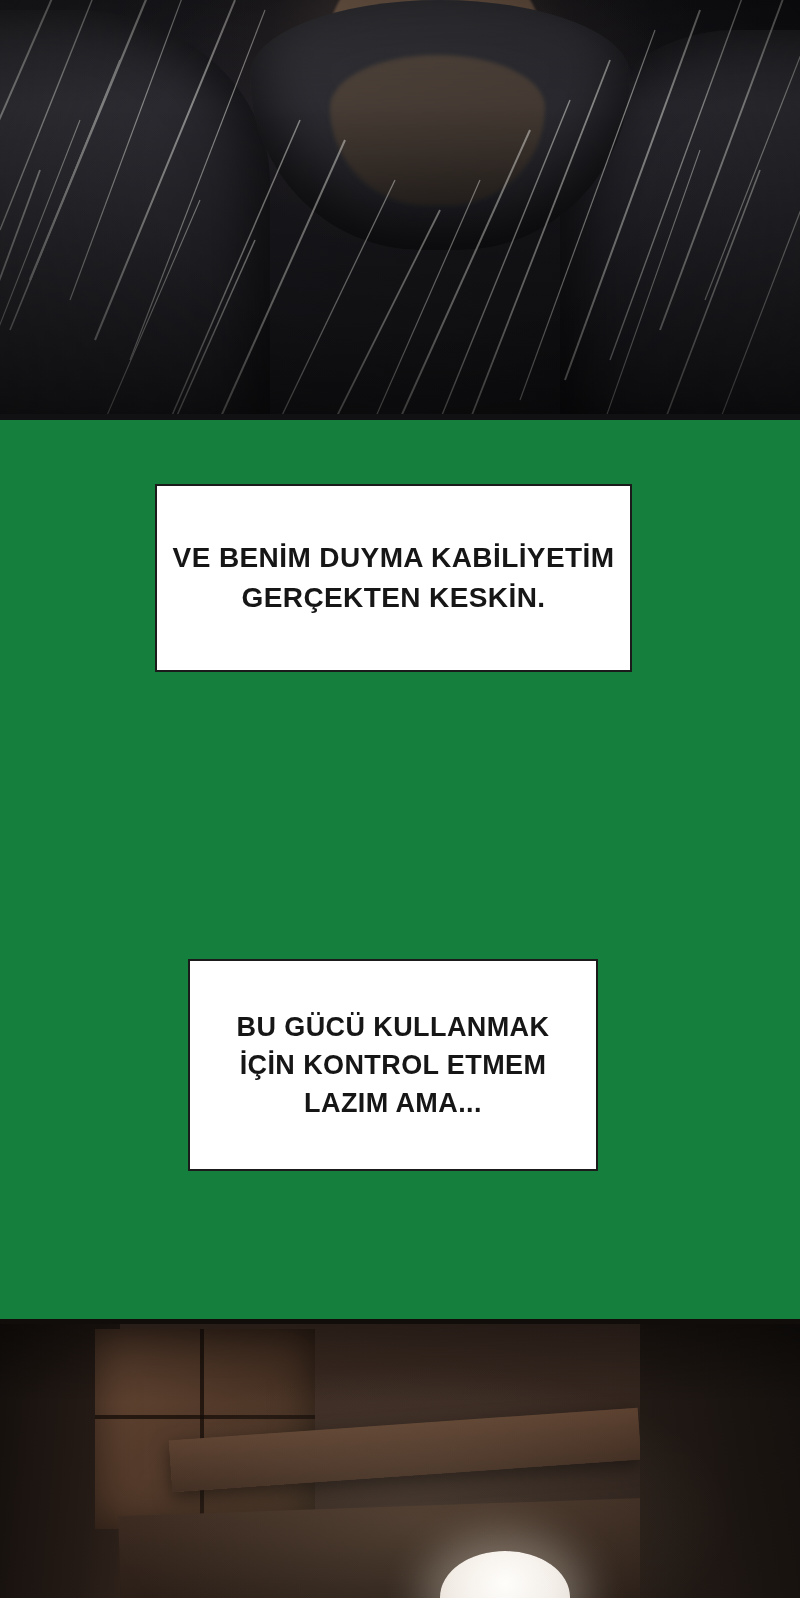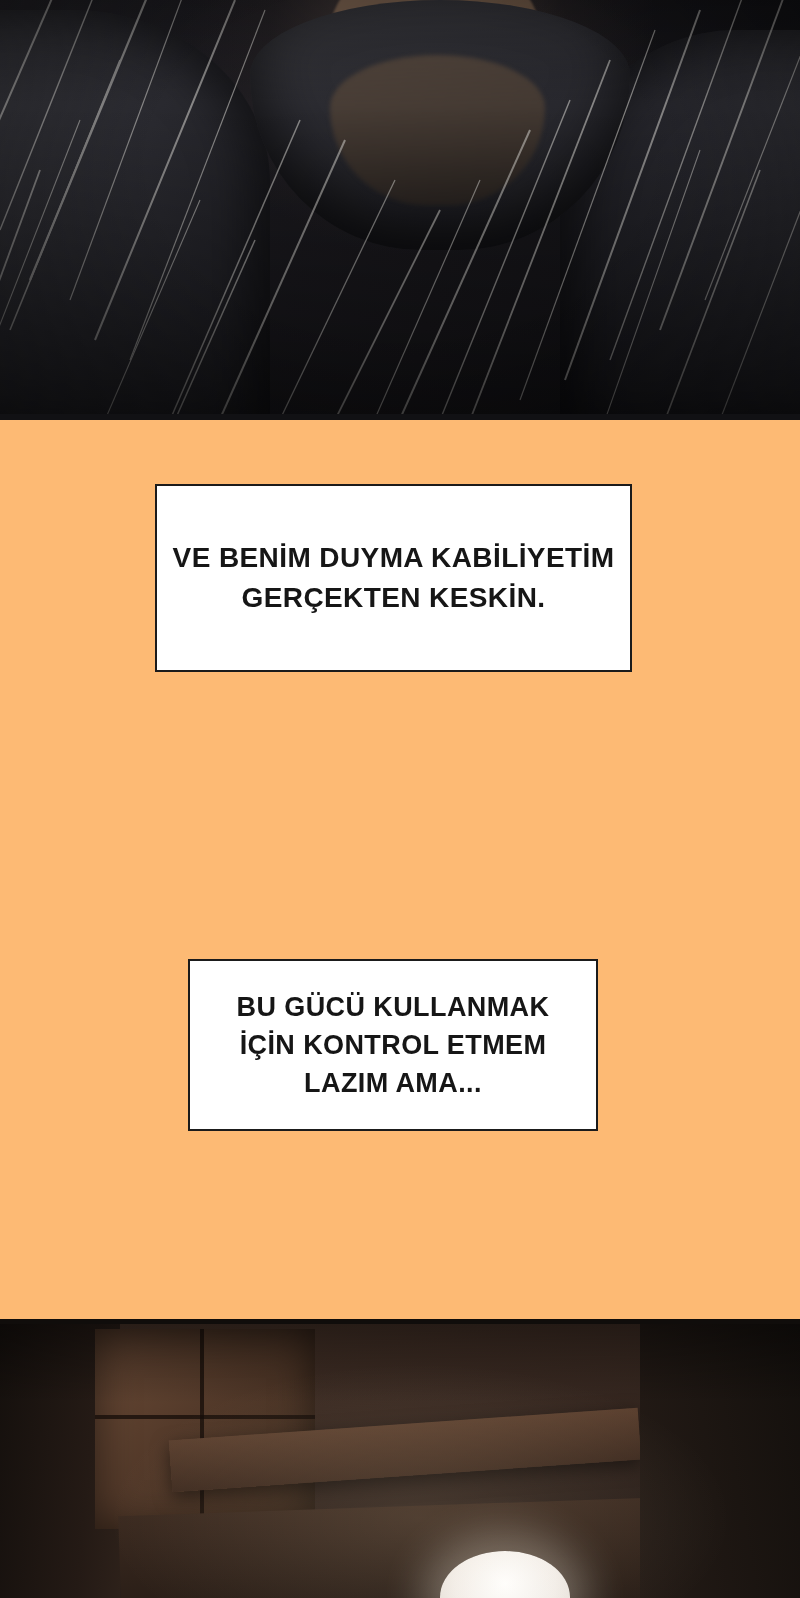--- a/index.html
+++ b/index.html
@@ -12,21 +12,21 @@
     height: 1598px;
     position: relative;
     overflow: hidden;
     font-family: "Liberation Sans", sans-serif;
   }
 
   .page {
     position: relative;
     width: 800px;
     height: 1598px;
-    background: #fdba74;
+    background: #15803d;
     overflow: hidden;
   }
 
   
   .panel-top {
     position: absolute;
     left: 0;
     top: 0;
     width: 800px;
     height: 420px;
@@ -138,21 +138,21 @@
     left: 155px;
     top: 484px;
     width: 477px;
     height: 188px;
     font-size: 28px;
   }
   #narration-box-2 {
     left: 188px;
     top: 959px;
     width: 410px;
-    height: 172px;
+    height: 212px;
     font-size: 27px;
   }
 
   
   .panel-bottom {
     position: absolute;
     left: 0;
     top: 1319px;
     width: 800px;
     height: 279px;

